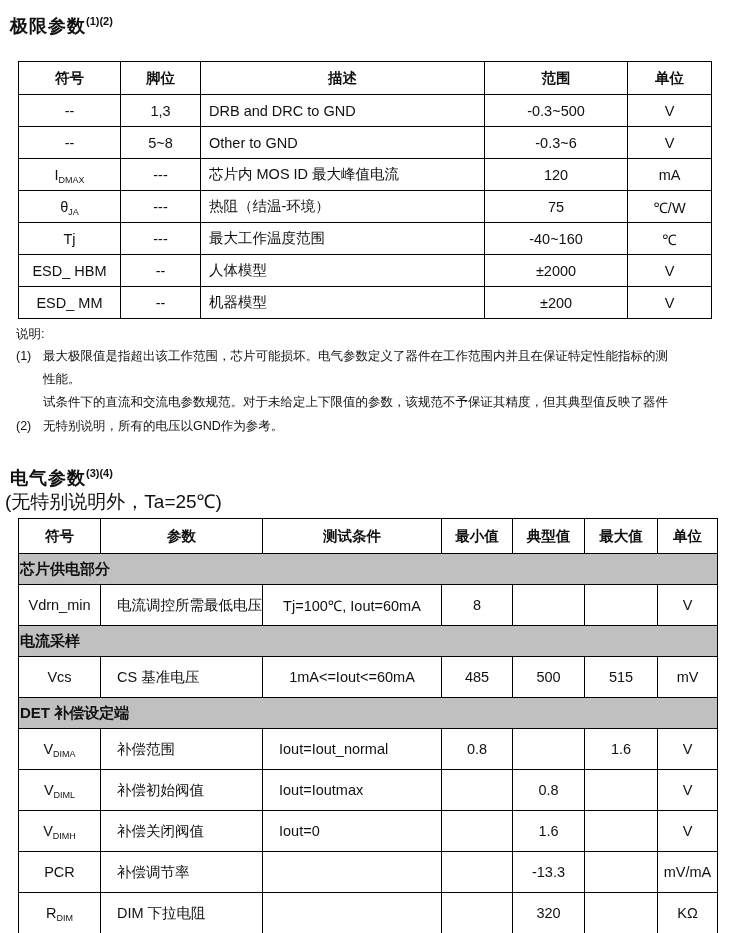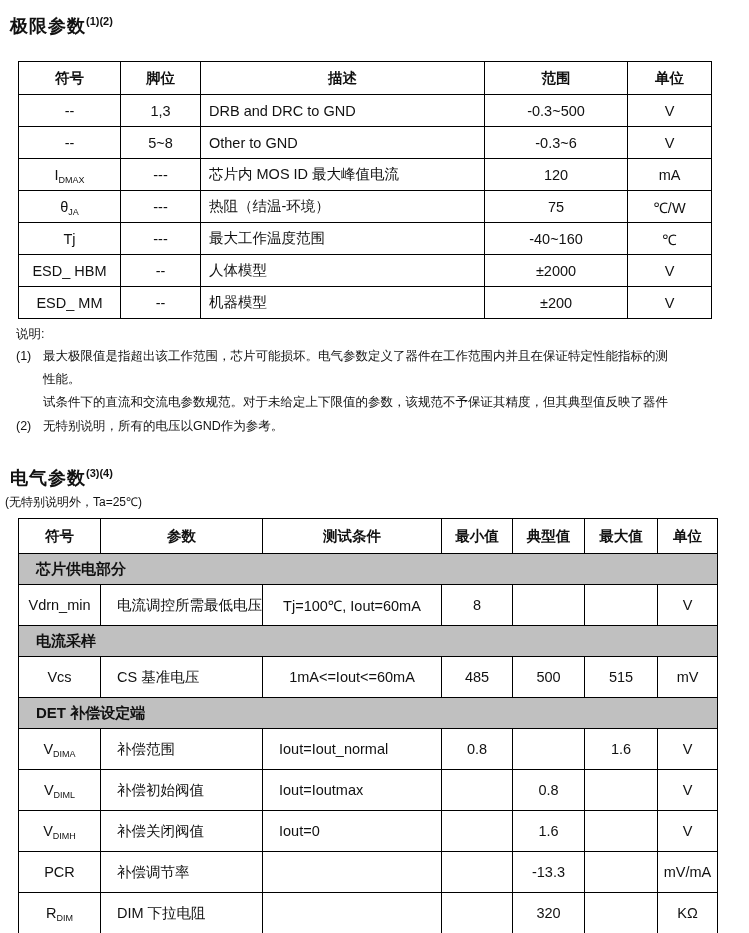--- a/index.html
+++ b/index.html
@@ -28,21 +28,21 @@
   }
   .sec-title sup {
     font-size: 11px;
     font-weight: bold;
     letter-spacing: 0;
     vertical-align: super;
   }
   .sec-title.second { margin-top: 24px; }
   .subtitle {
     margin: 4px 0 0 5px;
-    font-size: 12px;
+    font-size: 19px;
     line-height: 18px;
   }
   table.tbl {
     border-collapse: collapse;
     margin-left: 18px;
     table-layout: fixed;
   }
   .tbl th, .tbl td {
     border: 1.5px solid #000000;
     font-size: 14.5px;
@@ -55,21 +55,21 @@
   .tbl1 th { height: 32px; }
   .tbl1 td { height: 31px; }
   .tbl2 { margin-top: 7px; }
   .tbl2 th { height: 34px; }
   .tbl2 td { height: 40px; }
   .tbl2 tr.section-row td {
     height: 30px;
     background: #c0c0c0;
     font-weight: bold;
     text-align: left;
-    padding-left: 17px;
+    padding-left: 1px;
     font-size: 15px;
   }
   .tbl td.al-left { text-align: left; padding-left: 8px; }
   .tbl td.al-center { text-align: center; }
   .tbl2 td.al-left { padding-left: 16px; }
   .tbl sub {
     font-size: 9px;
     vertical-align: baseline;
     position: relative;
     top: 3px;

